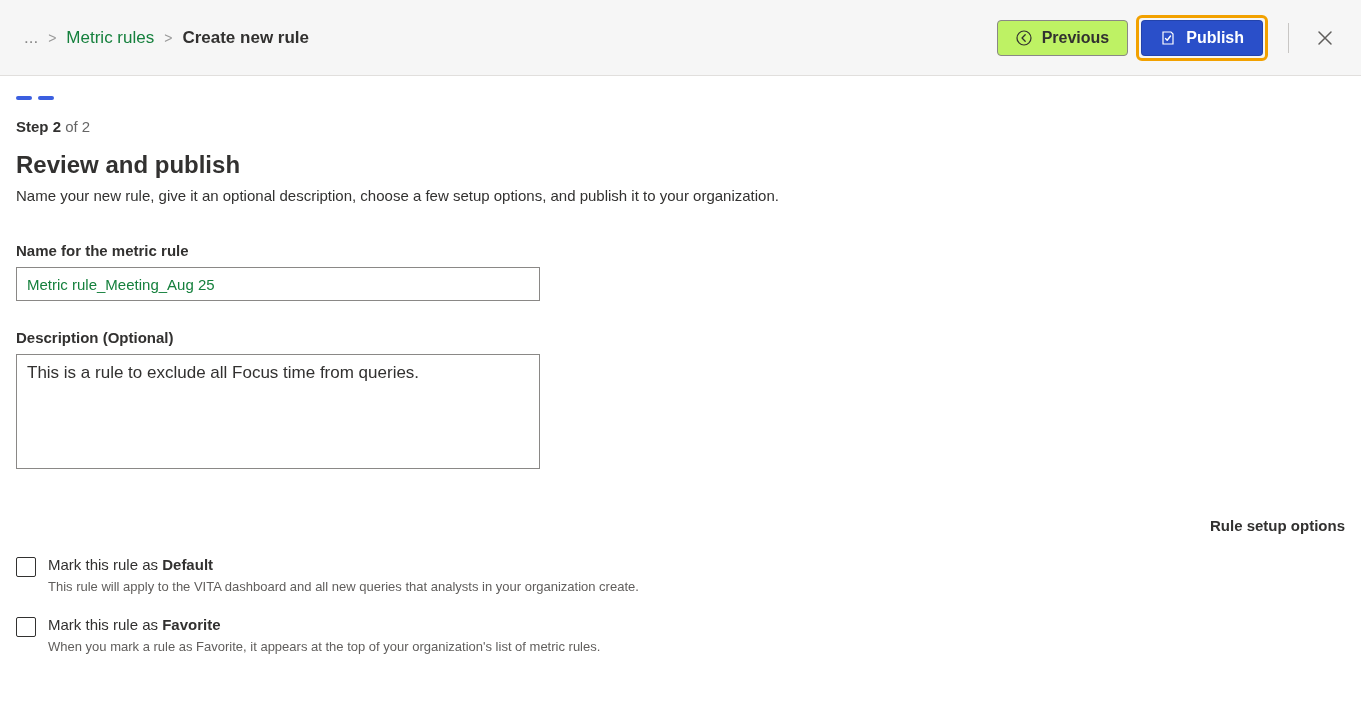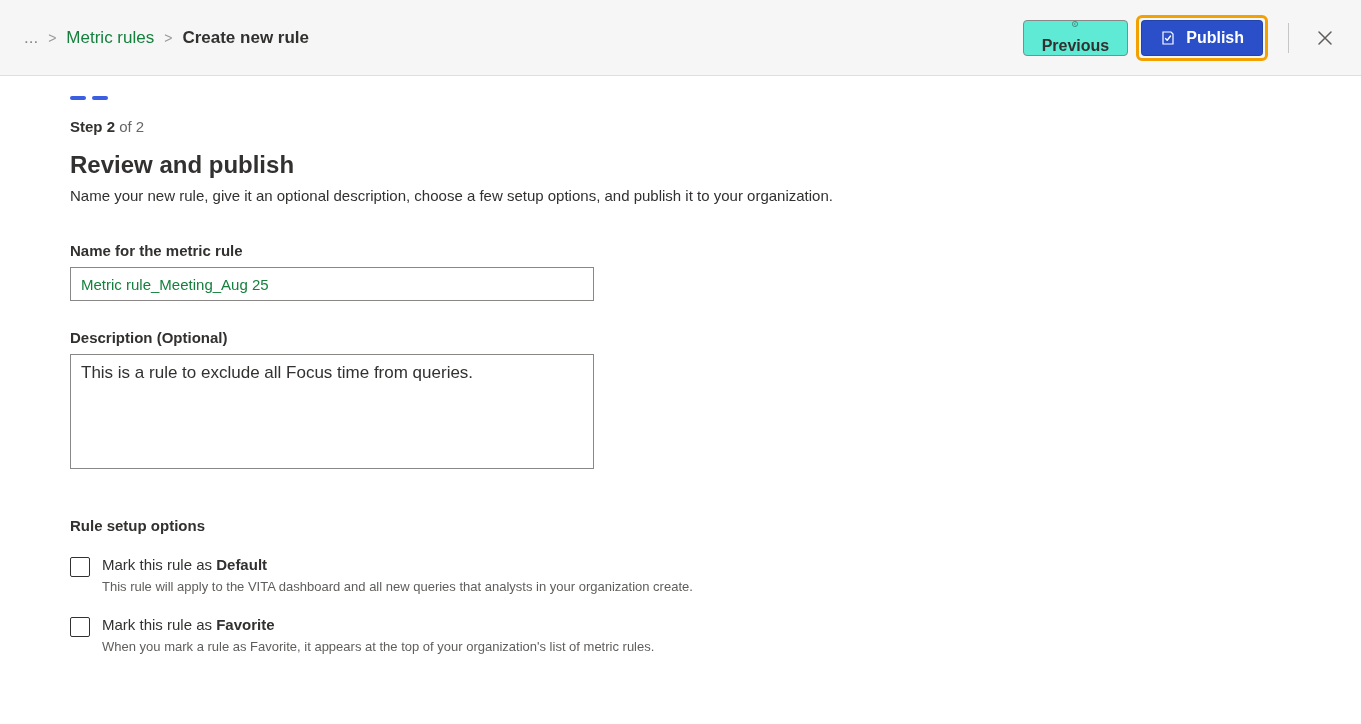--- a/index.html
+++ b/index.html
@@ -40,24 +40,23 @@
       gap: 10px;
       height: 36px;
       padding: 0 18px;
       border-radius: 4px;
       font-size: 16px;
       font-weight: 600;
       cursor: pointer;
       border: 1px solid transparent;
     }
     .btn-prev {
-      background: #5eead4;
+      background: #bef264;
       border-color: #8a8886;
       color: #323130;
-      flex-direction: column;
     }
     .btn-publish-wrap {
       border: 3px solid #f2a100;
       border-radius: 6px;
       padding: 2px;
     }
     .btn-publish {
       background: #2a4fc9;
       color: #fff;
       border: 1px solid rgba(0,0,0,0.15);
@@ -68,22 +67,21 @@
       height: 30px;
       background: #c8c6c4;
       margin: 0 12px;
     }
     .close-btn {
       color: #605e5c;
       cursor: pointer;
       padding: 6px;
     }
     .content {
-      padding: 20px 24px;
-      margin-left: 46px;
+      padding: 20px 16px;
     }
     .step-marks {
       display: flex;
       gap: 6px;
       margin-bottom: 18px;
     }
     .step-mark {
       width: 16px;
       height: 4px;
       background: #3b5fe0;
@@ -129,20 +127,21 @@
       font-size: 17px;
       font-family: inherit;
       color: #323130;
       resize: none;
       margin-bottom: 44px;
     }
     .section-title {
       font-size: 15px;
       font-weight: 600;
       margin-bottom: 22px;
+      text-align: right;
     }
     .option {
       display: flex;
       align-items: flex-start;
       gap: 12px;
       margin-bottom: 22px;
     }
     .checkbox {
       width: 20px; height: 20px;
       border: 1px solid #323130;

